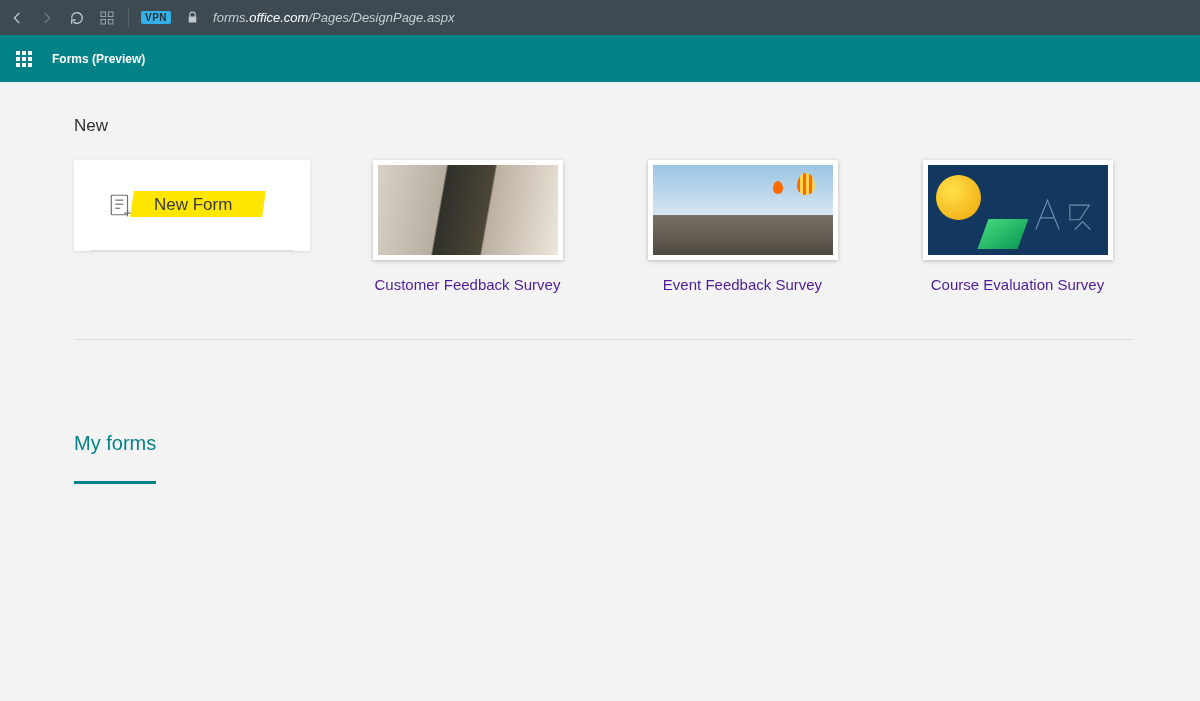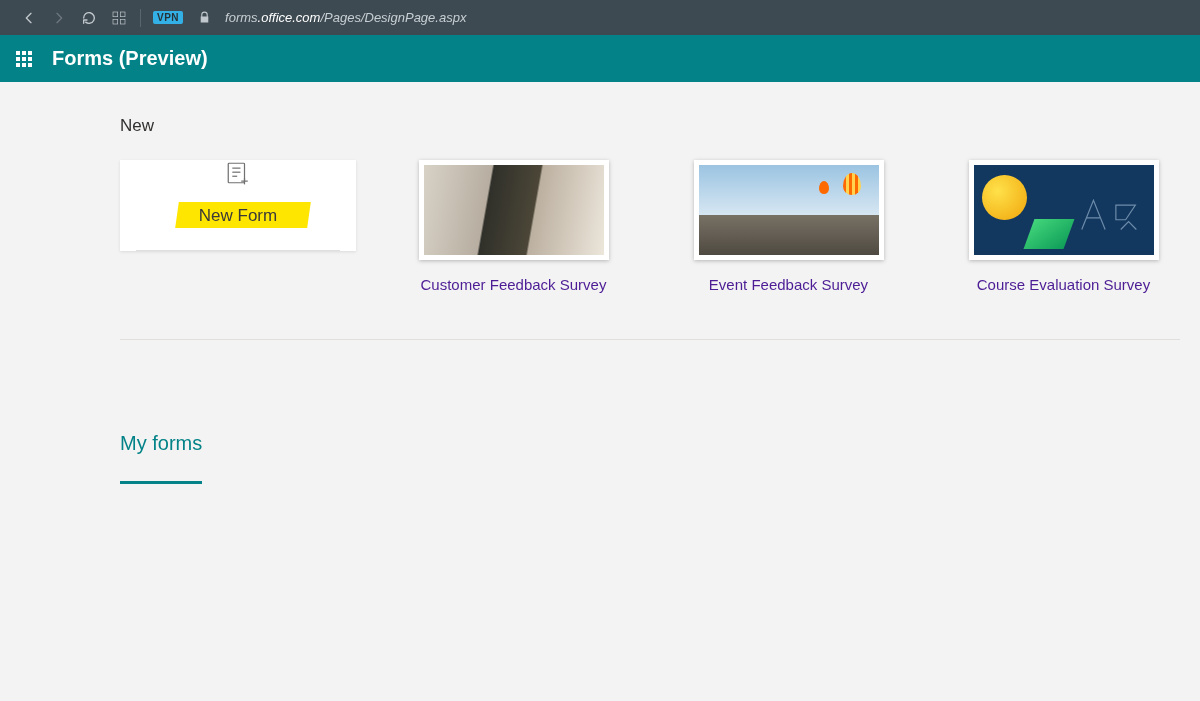--- a/index.html
+++ b/index.html
@@ -1,41 +1,41 @@
 <!DOCTYPE html>
 <html><head>
 <meta charset="utf-8">
 <style>
   * { box-sizing: border-box; margin:0; padding:0; }
   body { font-family: "Segoe UI", Arial, sans-serif; background:#f3f3f3; width:1200px; height:701px; overflow:hidden; }
 
   
-  .chrome-bar { height:35px; background:#3e4a52; display:flex; align-items:center; padding:0 20px; gap:12px; color:#c1c8cd; font-size:13px; }
+  .chrome-bar { height:35px; background:#3e4a52; display:flex; align-items:center; padding:0 8px; gap:12px; color:#c1c8cd; font-size:13px; }
   .chrome-icon { width:18px; height:18px; display:flex; align-items:center; justify-content:center; stroke:#c1c8cd; fill:none; }
   .chrome-forward { opacity:.35; }
   .chrome-sep { width:1px; height:18px; background:#5a666e; }
   .vpn-badge { background:#33b1e6; color:#263238; font-size:10px; font-weight:700; padding:1px 4px; border-radius:2px; letter-spacing:.5px; }
   .url { color:#c7cfd4; font-size:13px;font-style:italic; }
   .url .domain-part { color:#fff; }
 
   
   .app-header { height:47px; background:#038387; display:flex; align-items:center; color:#fff; padding:0 16px; gap:20px; }
   .waffle { display:grid; grid-template-columns:repeat(3,4px); grid-template-rows:repeat(3,4px); gap:2px; }
   .waffle span { background:#fff; width:4px; height:4px; }
-  .app-title { font-size:20px; font-weight:600; }
+  .app-title { font-size:12px; font-weight:600; }
 
   
   .page { padding:34px 0 0 0; }
-  .content { margin-left:120px; }
+  .content { margin-left:74px; }
   .section-label { font-size:17px; color:#323130; font-weight:400; margin-bottom:24px; }
 
   .gallery-row { display:flex; align-items:flex-start; gap:40px; }
 
   .create-card { width:236px; background:#fff; box-shadow:0 1px 3px rgba(0,0,0,.1); }
-  .create-option { height:90px; display:flex; align-items:center; gap:20px; padding:0 34px; cursor:pointer;flex-direction:column; }
+  .create-option { height:90px; display:flex; align-items:center; gap:20px; padding:0 34px; cursor:pointer; }
   .create-card .divider { height:1px; background:#e1dfdd; margin:0 16px; }
   .option-icon { width:26px; height:26px; stroke:#707070; fill:none; }
   .option-label { font-size:17px; color:#3b3a39; position:relative; }
   .highlight { position:absolute; left:-22px; top:-4px; width:132px; height:26px; background:#ffe600; transform:skew(-8deg); z-index:0; }
   .highlight-wrap { position:relative; display:inline-block; }
   .highlight-text { position:relative; z-index:1; pointer-events:none; }
 
   .template { width:235px; text-align:center; cursor:pointer; }
   .template-thumb { width:190px; height:100px; background:#fff; padding:5px; box-shadow:0 1px 4px rgba(0,0,0,.25); margin:0 auto; }
   .thumb-inner { width:100%; height:100%; }

